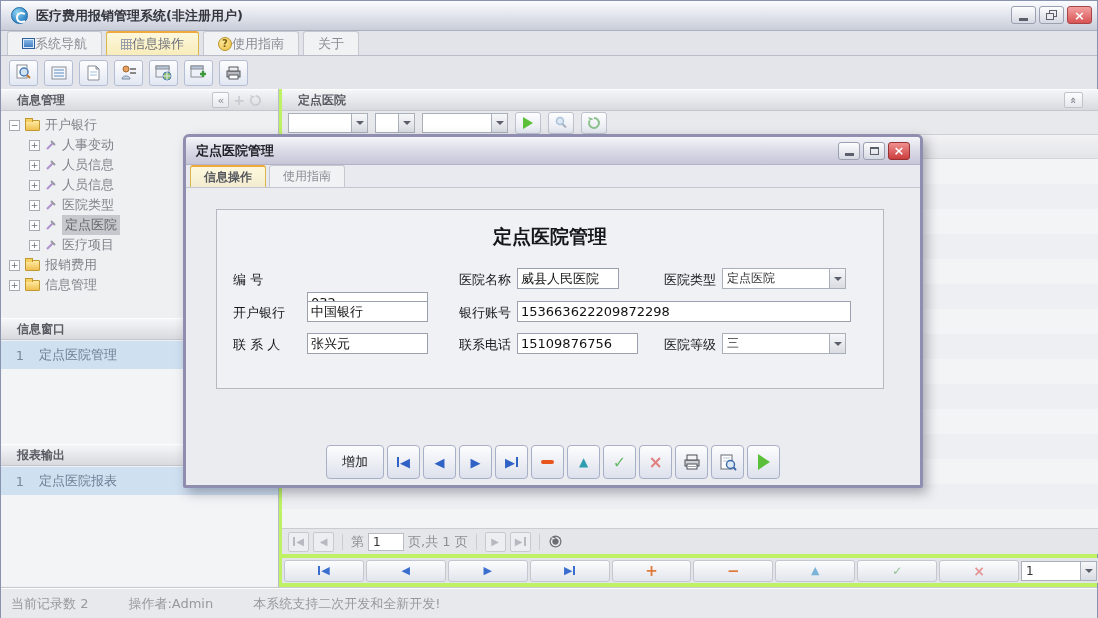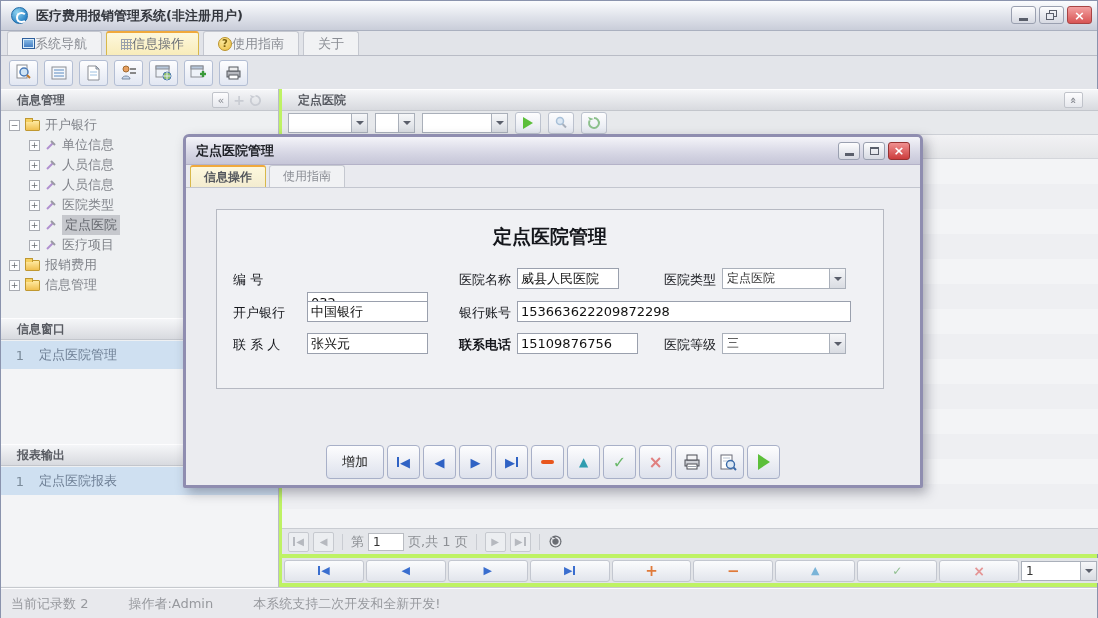--- a/index.html
+++ b/index.html
@@ -256,21 +256,21 @@
         <span class="expander">−</span>
         <span class="icon-folder"></span>
         <span class="tlabel">开户银行</span>
       </div>
       <div class="titem lvl1">
         <span class="expander">+</span>
         <svg width="12" height="12" viewBox="0 0 12 12">
             <line x1="2" y1="10" x2="8" y2="4" stroke="#b090d0" stroke-width="2"></line>
             <line x1="6" y1="2" x2="10" y2="6" stroke="#9a9aa4" stroke-width="2"></line>
           </svg>
-        <span class="tlabel">单位信息</span>
+        <span class="tlabel">人事变动</span>
       </div>
       <div class="titem lvl1">
         <span class="expander">+</span>
         <svg width="12" height="12" viewBox="0 0 12 12">
             <line x1="2" y1="10" x2="8" y2="4" stroke="#b090d0" stroke-width="2"></line>
             <line x1="6" y1="2" x2="10" y2="6" stroke="#9a9aa4" stroke-width="2"></line>
           </svg>
         <span class="tlabel">人员信息</span>
       </div>
       <div class="titem lvl1">
@@ -486,21 +486,21 @@
         <div class="frow" style="top:91px;">
           <span class="flabel" style="left:16px;">开户银行</span>
           <input class="finput" style="left: 90px; width: 121px;" value="中国银行">
           <span class="flabel" style="left:242px;">银行账号</span>
           <input class="finput" style="left: 300px; width: 334px;" value="153663622209872298">
         </div>
 
         <div class="frow" style="top:123px;">
           <span class="flabel" style="left:16px;">联 系 人</span>
           <input class="finput" style="left: 90px; width: 121px;" value="张兴元">
-          <span class="flabel" style="left:242px;font-weight:bold;">联系电话</span>
+          <span class="flabel" style="left:242px;">联系电话</span>
           <input class="finput" style="left: 300px; width: 121px;" value="15109876756">
           <span class="flabel" style="left:447px;">医院等级</span>
           <div class="fselect dlgsel" style="left:505px; width:124px;">
             <span class="fval">三</span>
             <span class="fsel-arrow"></span>
           </div>
         </div>
       </div>
 
       <div class="dlg-buttonbar">

